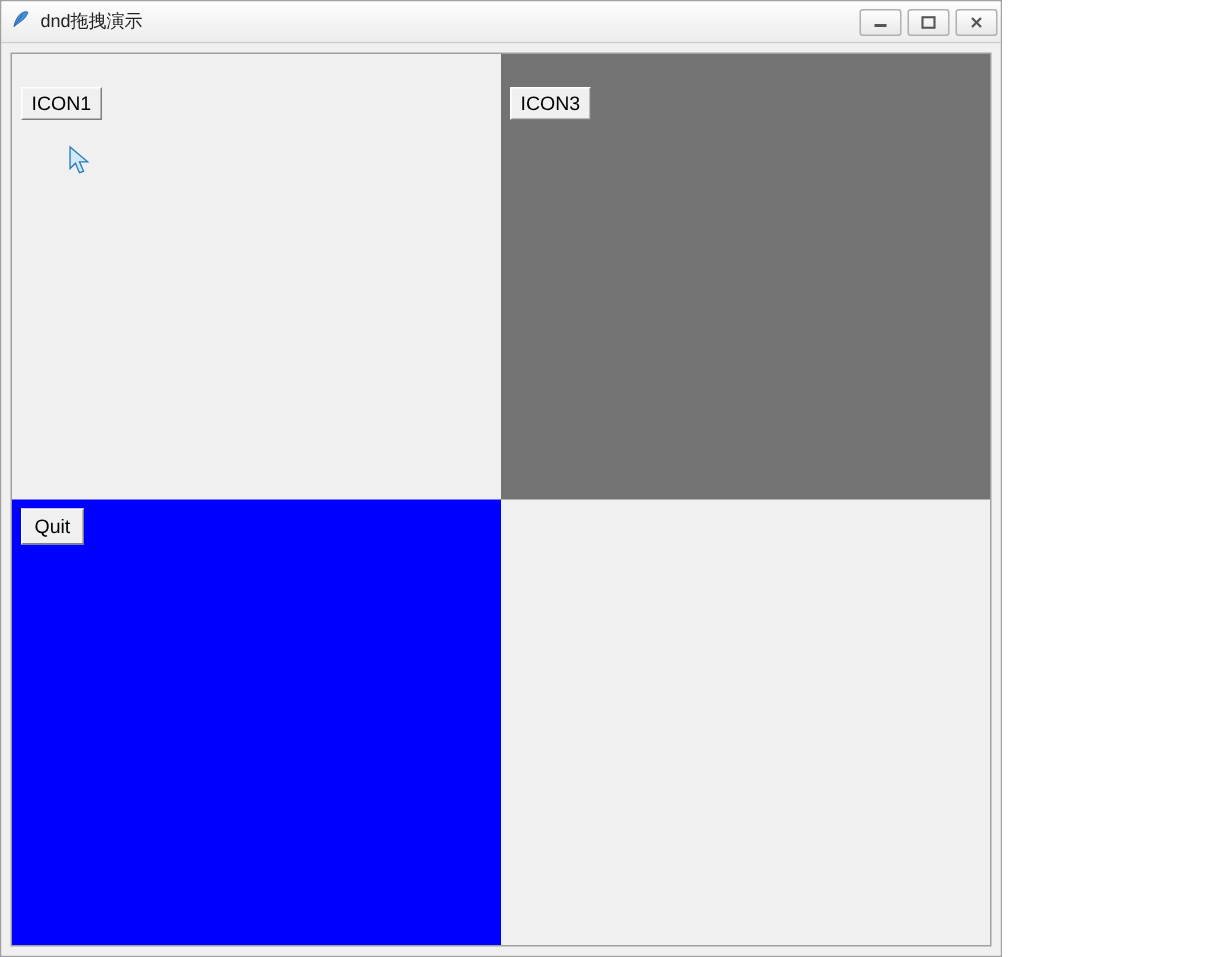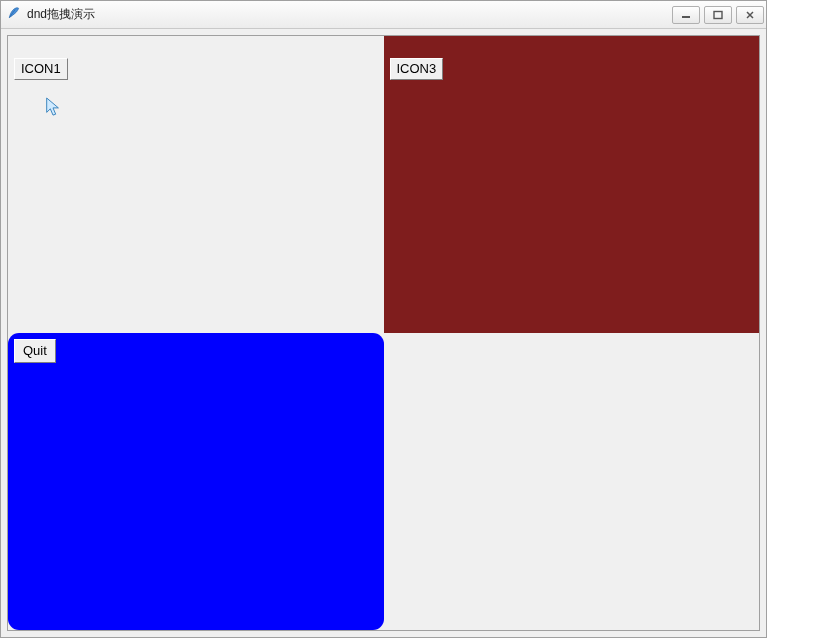--- a/index.html
+++ b/index.html
@@ -8,21 +8,21 @@
     width: 816px;
     height: 638px;
     font-family: "Segoe UI", "Microsoft YaHei", Tahoma, sans-serif;
     font-size: 12px;
     background: #ffffff;
     overflow: hidden;
   }
 
   
   .window {
-    width: 767px;
+    width: 668px;
     height: 638px;
     box-sizing: border-box;
     border: 1px solid #a0a0a0;
     background: #ffffff;
     display: flex;
     flex-direction: column;
   }
 
   .titlebar {
     height: 28px;
@@ -84,22 +84,22 @@
     grid-template-rows: 1fr 1fr;
   }
 
   .panel {
     position: relative;
     box-sizing: border-box;
   }
 
   .panel.white  { background: #f0f0f0; }
   .panel.green  { background: #008000; }
-  .panel.yellow { background: #7f1d1d; }
-  .panel.blue   { background: #0000ff; border-radius: 11px; }
+  .panel.yellow { background: #737373; }
+  .panel.blue   { background: #0000ff; }
 
   
   .icon-label {
     position: absolute;
     top: 6px;
     left: 6px;
     padding: 2px 6px;
     background: #f0f0f0;
     color: #000;
     border-top: 1px solid #ffffff;

